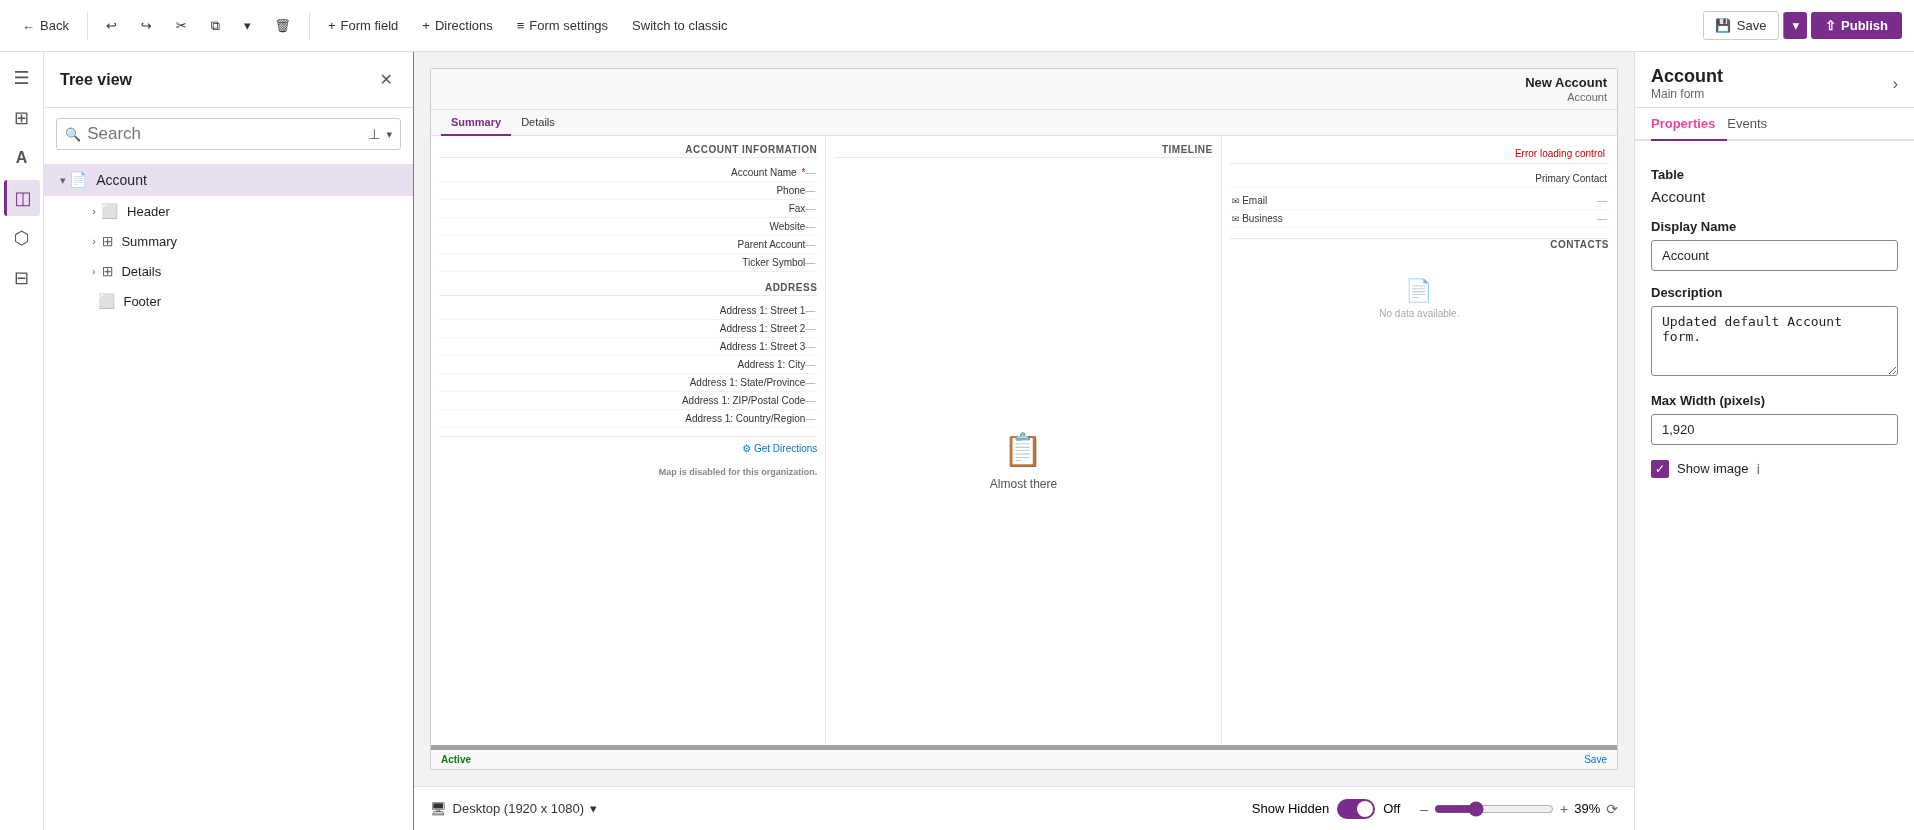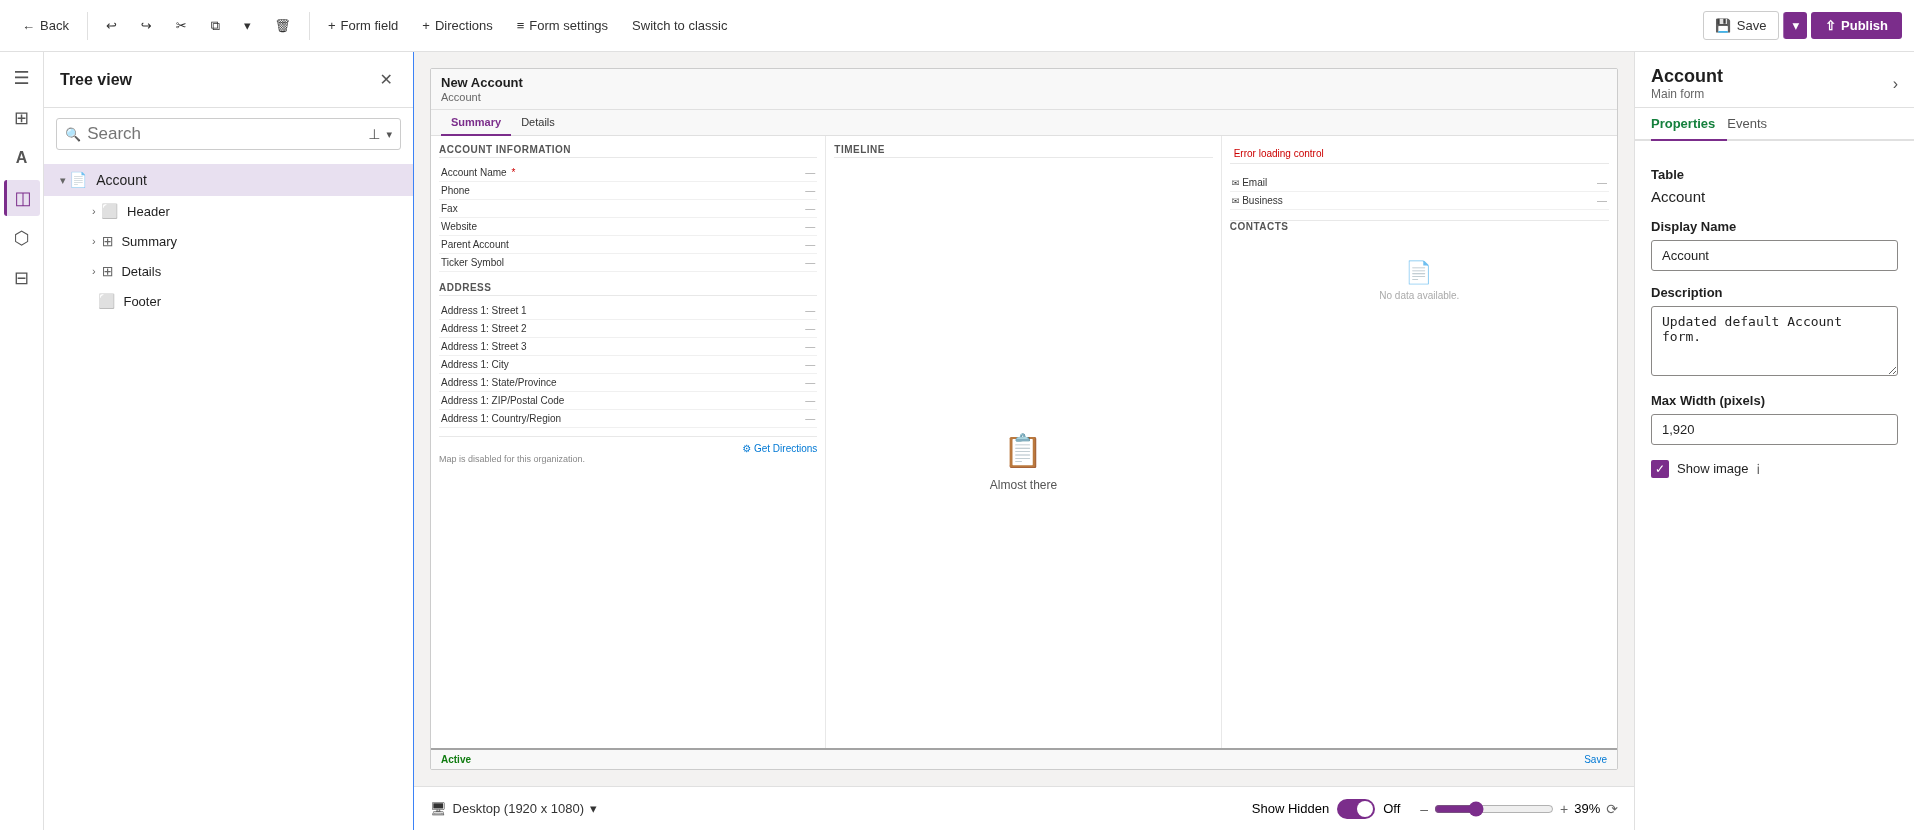--- a/index.html
+++ b/index.html
@@ -77,20 +77,21 @@
 
     
     .canvas-area {
       flex: 1; display: flex; flex-direction: column; overflow: hidden; background: #f3f2f1;
       position: relative;
     }
     .form-preview {
       flex: 1; margin: 16px; background: #fff; border: 1px solid #ccc;
       overflow: hidden; display: flex; flex-direction: column; border-radius: 2px;
       font-size: 11px;
+      text-align: right;
     }
     .preview-topbar {
       background: #f8f8f8; border-bottom: 1px solid #e0e0e0; padding: 6px 10px;
     }
     .preview-title { font-size: 13px; font-weight: 600; color: #1f1f1f; margin-bottom: 1px; }
     .preview-subtitle { font-size: 11px; color: #666; }
     .preview-tabs {
       display: flex; border-bottom: 1px solid #e0e0e0; padding: 0 10px; background: #f8f8f8;
     }
     .preview-tab {
@@ -118,21 +119,21 @@
     .almost-there {
       display: flex; flex-direction: column; align-items: center; justify-content: center;
       height: 100%; padding: 20px; color: #666; gap: 8px;
     }
     .almost-icon { font-size: 32px; color: #7b2d8b; }
     .almost-text { font-size: 12px; color: #555; }
     .contacts-label { font-size: 10px; font-weight: 700; color: #555; letter-spacing: 0.5px; text-transform: uppercase; margin-bottom: 8px; }
     .no-data-center { display: flex; flex-direction: column; align-items: center; justify-content: center; padding: 20px; color: #aaa; gap: 4px; font-size: 10px; }
     .error-loading { font-size: 10px; color: #c00; padding: 4px; }
     .preview-footer {
-      border-top: 2px solid #a3a3a3; padding: 4px 10px; display: flex; align-items: center;
+      border-top: 5px solid #a3a3a3; padding: 4px 10px; display: flex; align-items: center;
       justify-content: space-between; background: #f8f8f8; gap: 28px;
     }
     .status-badge { font-size: 10px; color: #107c10; font-weight: 600; }
     .save-btn { font-size: 10px; color: #0078d4; cursor: pointer; }
 
     
     .bottom-bar {
       height: 44px; background: #fff; border-top: 1px solid #e0e0e0;
       display: flex; align-items: center; padding: 0 16px; gap: 20px; flex-shrink: 0;
     }
@@ -165,21 +166,21 @@
     .rph-main-title { font-size: 18px; font-weight: 700; color: #1f1f1f; }
     .rph-subtitle { font-size: 12px; color: #666; }
     .rph-chevron { background: none; border: none; cursor: pointer; font-size: 16px; color: #555; }
     .right-panel-tabs {
       display: flex; border-bottom: 2px solid #e0e0e0; padding: 0 16px;
     }
     .right-tab {
       padding: 8px 12px 8px 0; font-size: 13px; cursor: pointer; color: #555;
       border-bottom: 2px solid transparent; margin-bottom: -2px; font-weight: 500;
     }
-    .right-tab.active { color: #15803d; border-bottom: 2px solid #7b2d8b; font-weight: 700; text-align: center; }
+    .right-tab.active { color: #ec4899; border-bottom: 2px solid #7b2d8b; font-weight: 700; text-align: center; }
     .right-panel-content { flex: 1; overflow-y: auto; padding: 16px; }
     .prop-section-label { font-size: 13px; font-weight: 700; color: #1f1f1f; margin-bottom: 6px; margin-top: 10px; }
     .prop-value { font-size: 15px; color: #1f1f1f; margin-bottom: 12px; }
     .prop-label { font-size: 13px; font-weight: 600; color: #1f1f1f; margin-bottom: 6px; margin-top: 14px; }
     .prop-input {
       width: 100%; border: 1px solid #8a8886; border-radius: 3px; padding: 7px 10px;
       font-size: 13px; color: #1f1f1f; outline: none;
     }
     .prop-textarea {
       width: 100%; border: 1px solid #8a8886; border-radius: 3px; padding: 7px 10px;
@@ -400,34 +401,37 @@
             <span class="field-name">Address 1: ZIP/Postal Code</span>
             <span class="field-val">—</span>
           </div>
           <div class="field-row">
             <span class="field-name">Address 1: Country/Region</span>
             <span class="field-val">—</span>
           </div>
           <div style="margin-top:8px; border-top:1px solid #e8e8e8; padding-top:6px; display:flex; align-items:center; justify-content:flex-end;">
             <span style="font-size:10px; color:#0078d4; cursor:pointer;">⚙ Get Directions</span>
           </div>
-          <div style="font-size:9px; color:#888; margin-top:0;">Map is disabled for this organization.</div>
+          <div style="font-size:9px; color:#888; margin-top:13px;font-weight:bold;">Map is disabled for this organization.</div>
         </div>
 
         <div class="preview-section">
           <div class="section-header">Timeline</div>
           <div class="almost-there">
             <div class="almost-icon">📋</div>
             <div class="almost-text">Almost there</div>
           </div>
         </div>
 
         <div class="preview-section" style="display:flex;flex-direction:column;">
           <div class="error-loading">Error loading control</div>
           <div style="height:1px; background:#e8e8e8; margin-bottom:6px;"></div>
+          <div class="field-row">
+            <span class="field-name">Primary Contact</span>
+          </div>
           <div style="height:4px;"></div>
           <div class="field-row">
             <span class="field-name" style="display:flex;align-items:center;gap:3px;"><span style="font-size:9px;">✉</span> Email</span>
             <span class="field-val">—</span>
           </div>
           <div class="field-row">
             <span class="field-name" style="display:flex;align-items:center;gap:3px;"><span style="font-size:9px;">✉</span> Business</span>
             <span class="field-val">—</span>
           </div>
           <div style="height:10px;"></div>

